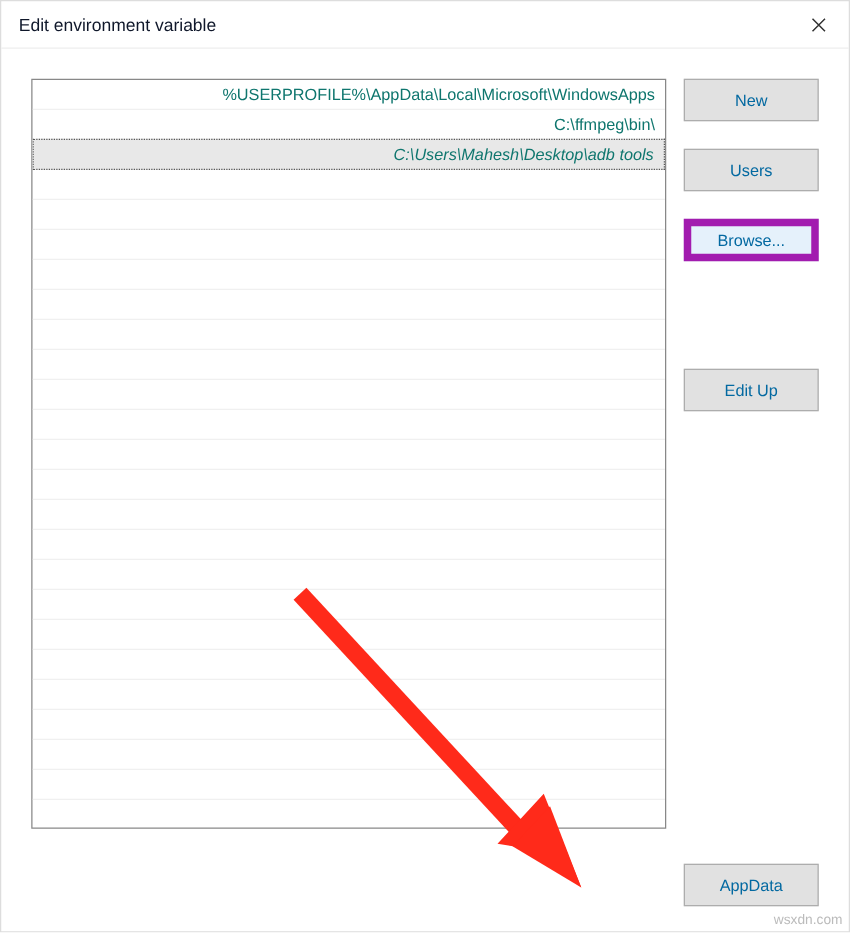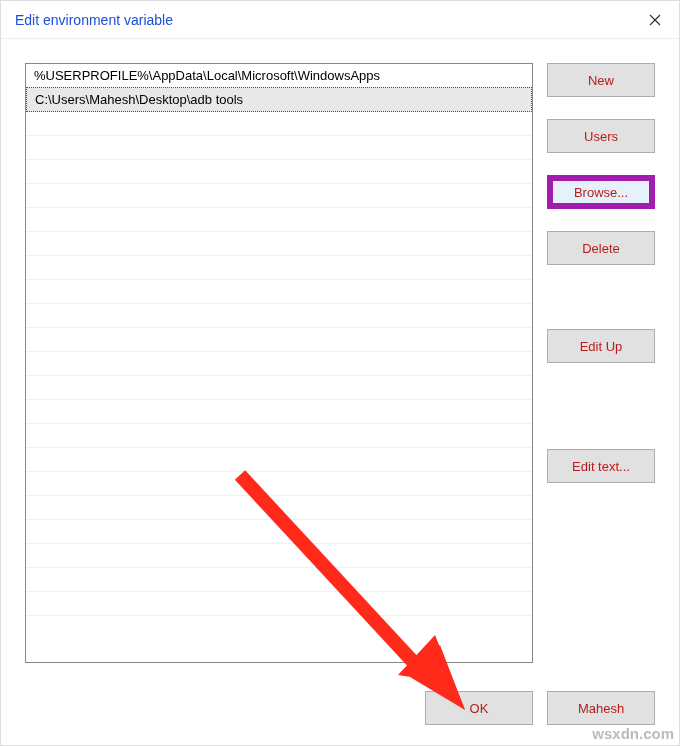--- a/index.html
+++ b/index.html
@@ -21,21 +21,21 @@
       flex-direction: column;
     }
     .titlebar {
       height: 38px;
       display: flex;
       align-items: center;
       justify-content: space-between;
       padding: 0 0 0 14px;
       border-bottom: 1px solid #eee;
       font-size: 14px;
-      color: #1d4ed8;
+      color: #0f172a;
     }
     .close-btn {
       width: 48px;
       height: 38px;
       display: flex;
       align-items: center;
       justify-content: center;
       font-size: 16px;
       color: #333;
       cursor: pointer;
@@ -52,43 +52,45 @@
       background: #fff;
       border: 1px solid #888;
       overflow-y: auto;
       height: 600px;
     }
     .list-row {
       height: 24px;
       line-height: 24px;
       padding: 0 8px;
       border-bottom: 1px solid #f0f0f0;
-      color: #000000;
+      color: #0f766e;
       white-space: nowrap;
       overflow: hidden;
       text-overflow: ellipsis;
       cursor: default;
+      text-align: right;
     }
     .list-row.selected {
       background: #e8e8e8;
       border: 1px dotted #555;
       margin: -1px 0 0 0;
       height: 25px;
+      font-style: italic;
     }
     .side-buttons {
       width: 108px;
       display: flex;
       flex-direction: column;
       gap: 0;
     }
     .win-btn {
       height: 34px;
       background: #e1e1e1;
       border: 1px solid #adadad;
-      color: #b91c1c;
+      color: #0369a1;
       font-family: inherit;
       font-size: 13px;
       cursor: pointer;
       text-align: center;
     }
     .win-btn.focused {
       border: 6px solid #a21caf;
       background: #e5f1fb;
     }
     .spacer-sm { height: 22px; }
@@ -106,41 +108,41 @@
     .arrow {
       position: absolute;
       left: 230px;
       top: 465px;
       pointer-events: none;
     }
     .watermark {
       position: absolute;
       bottom: 4px;
       right: 6px;
-      font-size: 15px;
+      font-size: 11px;
       color: #bbb;
-      font-weight: bold;
     }
   </style>
 </head>
 <body>
 
 <div class="window">
   <div class="titlebar">
     <span>Edit environment variable</span>
     <div class="close-btn" title="Close">
       <svg width="12" height="12" viewBox="0 0 12 12">
           <path d="M1 1 L11 11 M11 1 L1 11" stroke="#333" stroke-width="1.2" fill="none"></path>
         </svg>
     </div>
   </div>
 
   <div class="content">
     <div class="list-pane" id="path-list">
         <div class="list-row">%USERPROFILE%\AppData\Local\Microsoft\WindowsApps</div>
+        <div class="list-row">C:\ffmpeg\bin\</div>
         <div class="list-row selected">C:\Users\Mahesh\Desktop\adb tools</div>
         <div class="list-row"></div>
         <div class="list-row"></div>
         <div class="list-row"></div>
         <div class="list-row"></div>
         <div class="list-row"></div>
         <div class="list-row"></div>
         <div class="list-row"></div>
         <div class="list-row"></div>
         <div class="list-row"></div>
@@ -158,32 +160,29 @@
         <div class="list-row"></div>
       </div>
 
     <div class="side-buttons">
       <button class="win-btn">New</button>
       <div class="spacer-sm"></div>
       <button class="win-btn">Users</button>
       <div class="spacer-sm"></div>
       <button class="win-btn focused">Browse...</button>
       <div class="spacer-sm"></div>
-      <button class="win-btn">Delete</button>
       <div class="spacer-lg"></div>
       <button class="win-btn">Edit Up</button>
       <div class="spacer-sm"></div>
       <div class="spacer-lg"></div>
-      <button class="win-btn">Edit text...</button>
     </div>
   </div>
 
   <div class="bottom-bar">
-    <button class="win-btn">OK</button>
-    <button class="win-btn">Mahesh</button>
+    <button class="win-btn">AppData</button>
   </div>
 
   <svg class="arrow" width="260" height="260">
     <defs>
       <marker id="arrowhead" markerWidth="10" markerHeight="10" refX="7" refY="5" orient="auto">
         <polygon points="0 0, 10 5, 0 10" fill="#ff2a1a"></polygon>
       </marker>
     </defs>
     <line x1="10" y1="10" x2="200" y2="215" stroke="#ff2a1a" stroke-width="14"></line>
     <polygon points="200,215 168,210 205,170 235,245" fill="#ff2a1a"></polygon>

